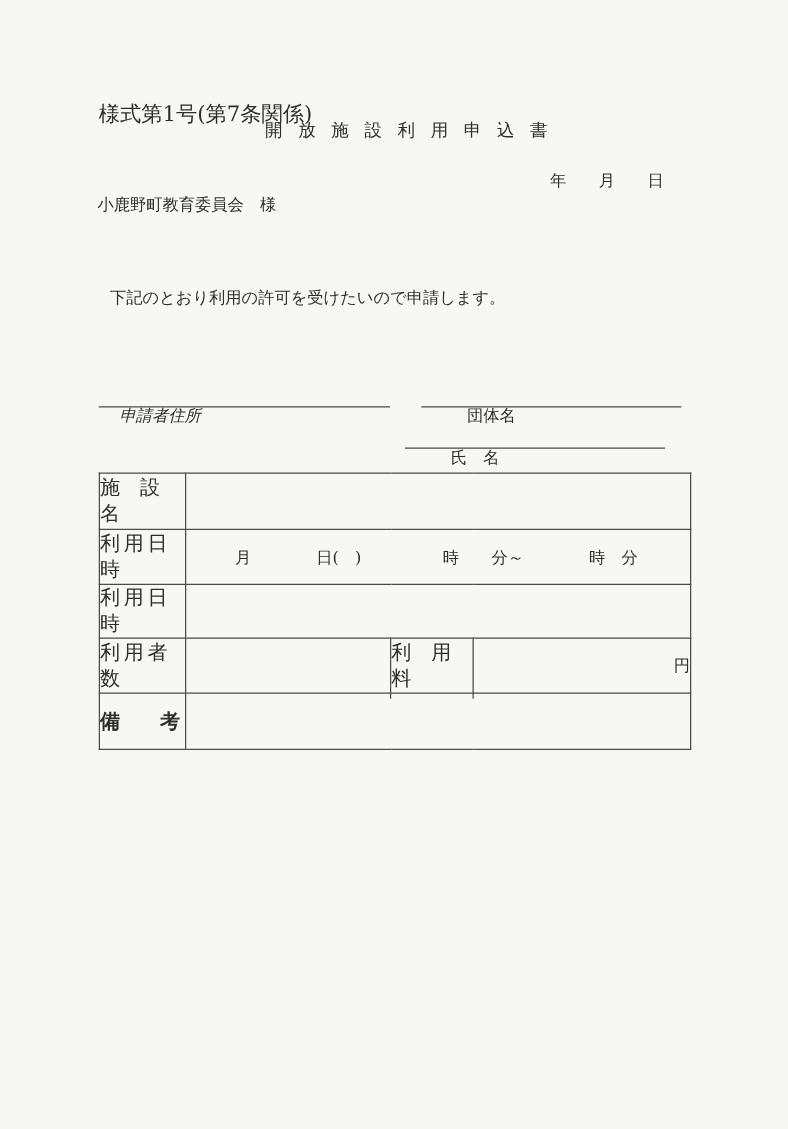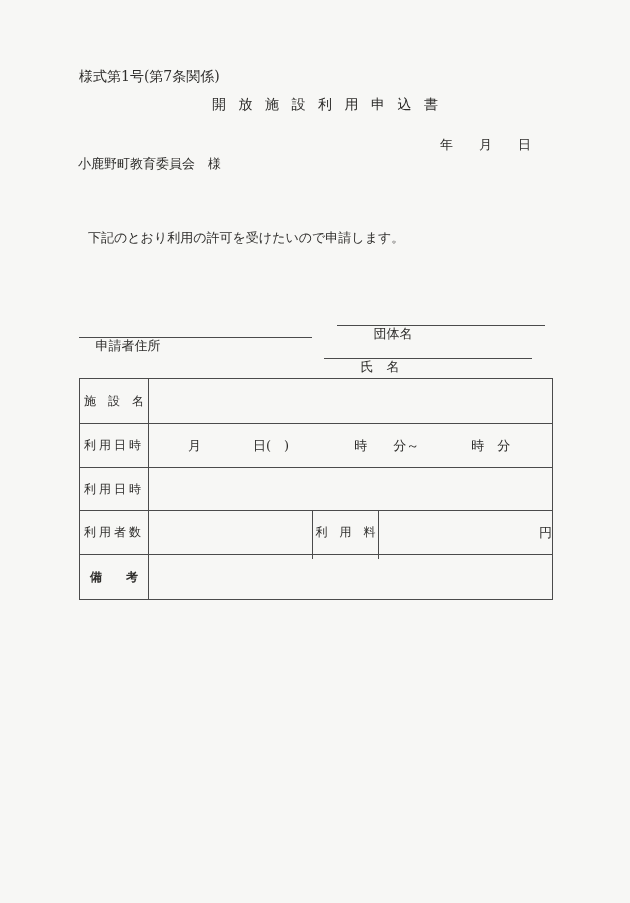--- a/index.html
+++ b/index.html
@@ -14,36 +14,36 @@
     color:var(--ink);
   }
   .page{
     position:relative;
     width:630px;
     height:903px;
     background:var(--paper);
     overflow:hidden;
   }
   .abs{position:absolute;white-space:pre;}
-  .form-number{left:79px;top:68px;font-size:14px;}
+  .form-number{left:79px;top:80px;font-size:17px;}
   .doc-title{left:212px;top:96px;font-size:14px;letter-spacing:12.5px;}
   .date-line{left:440px;top:136px;font-size:13px;}
   .recipient{left:78px;top:155px;font-size:13px;}
   .intro{left:88px;top:229px;font-size:13px;}
 
   
   .field{
     position:absolute;
     height:17px;
     line-height:17px;
     font-size:13px;
     border-bottom:1px solid var(--line);
     white-space:pre;
   }
-  .field.addr{left:79px;top:320px;width:233px;}
+  .field.addr{left:79px;top:308px;width:233px;font-style:italic;}
   .field.group{left:337px;top:308px;width:208px;padding-left:20px;width:188px;}
   .field.tel{left:79px;top:341px;width:233px;}
   .field.name{left:324px;top:341px;padding-left:20px;width:188px;}
 
   
   table.apptable{
     position:absolute;
     left:79px;top:378px;
     width:473px;
     border-collapse:collapse;
@@ -51,22 +51,22 @@
     font-size:13px;
     color:var(--ink);
   }
   table.apptable td{
     border:1px solid var(--line);
     padding:0;
     vertical-align:middle;
     overflow:hidden;
   }
   td.lbl{
-    text-align:center;
-    font-size:12px;
+    text-align:left;
+    font-size:16px;
   }
   td.lbl.ls3{letter-spacing:3px;margin-left:48px;}
   td.val{white-space:pre;margin-left:32px;}
   td.fee-val{text-align:right;padding-right:6px;}
   tr.r1{height:45px;}
   tr.r2{height:44px;}
   tr.r3{height:43px;}
   tr.r4{height:44px;}
   tr.r5{height:45px;font-weight:bold;}
 

